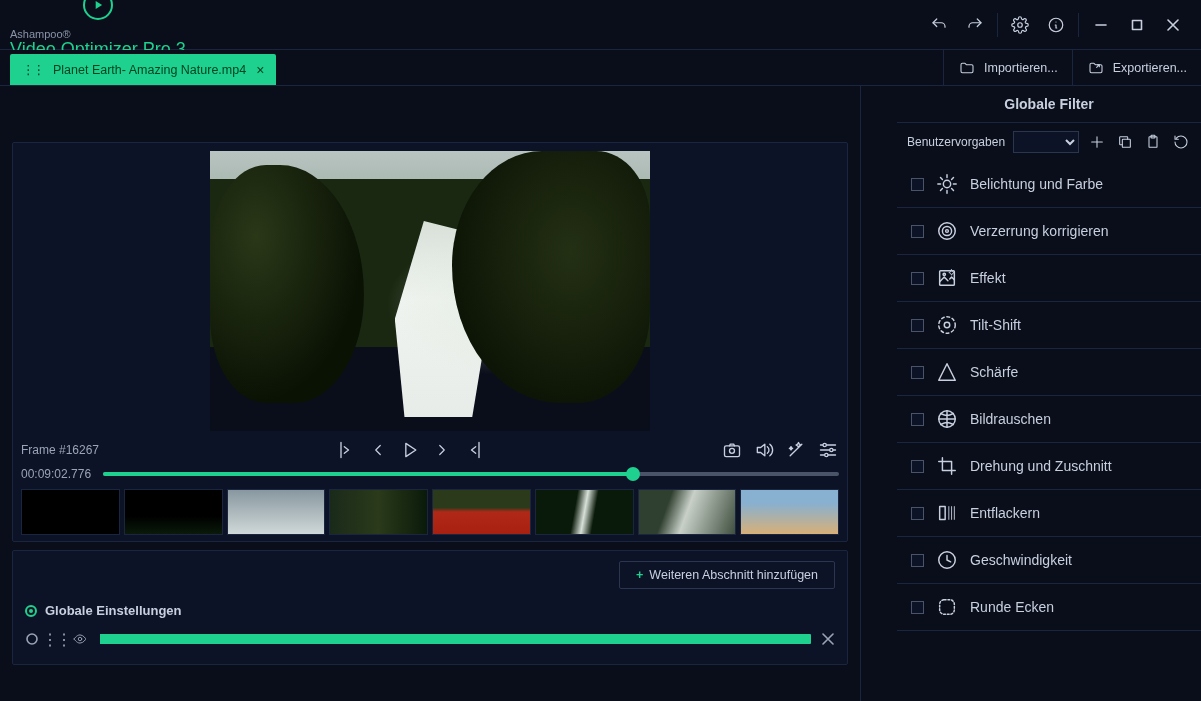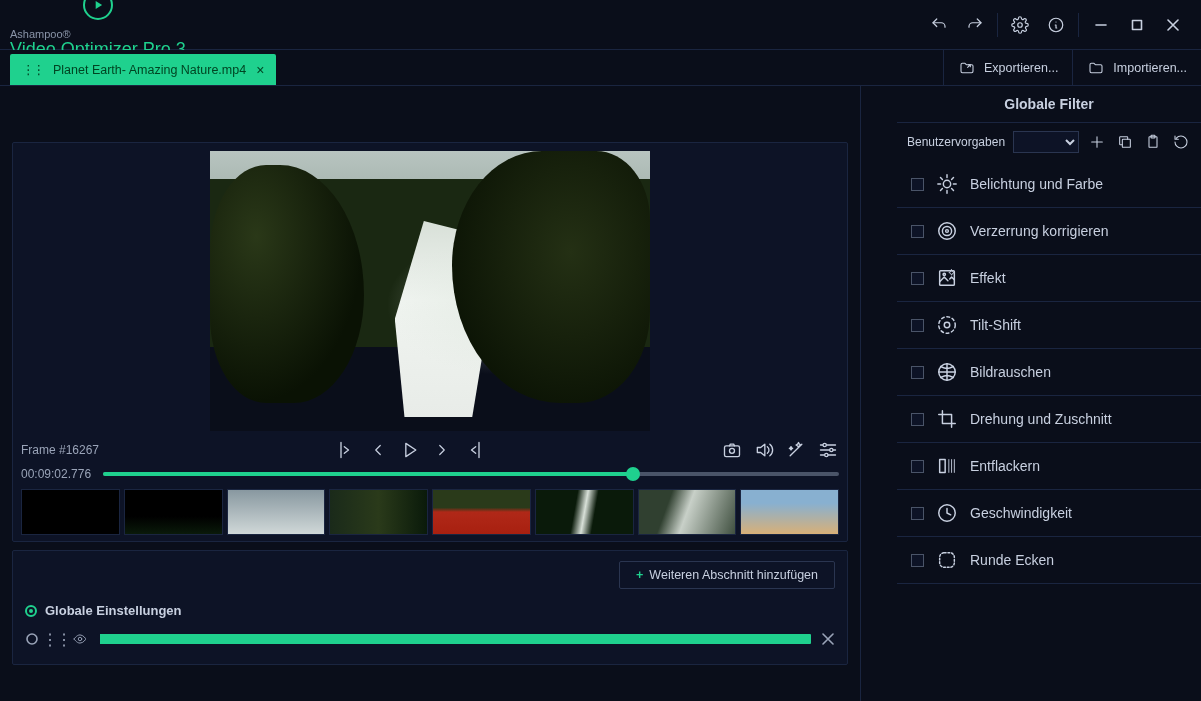--- a/index.html
+++ b/index.html
@@ -152,29 +152,29 @@
 <div class="tabbar">
   <div class="tab">
     <span style="letter-spacing:-2px;">⋮⋮</span>
     <span>Planet Earth- Amazing Nature.mp4</span>
     <span class="tab-close">×</span>
   </div>
   <div class="tabbar-spacer"></div>
   <div class="tabbar-action">
     <svg width="18" height="16" viewBox="0 0 24 24">
         <path d="M3 7a2 2 0 012-2h4l2 2h8a2 2 0 012 2v8a2 2 0 01-2 2H5a2 2 0 01-2-2z"></path>
+      </svg>
+    <span>Importieren...</span>
+  </div>
+  <div class="tabbar-action">
+    <svg width="18" height="16" viewBox="0 0 24 24">
+        <path d="M3 7a2 2 0 012-2h4l2 2h8a2 2 0 012 2v8a2 2 0 01-2 2H5a2 2 0 01-2-2z"></path>
         <path d="M13 11l4-4m0 0h-3m3 0v3"></path>
       </svg>
     <span>Exportieren...</span>
-  </div>
-  <div class="tabbar-action">
-    <svg width="18" height="16" viewBox="0 0 24 24">
-        <path d="M3 7a2 2 0 012-2h4l2 2h8a2 2 0 012 2v8a2 2 0 01-2 2H5a2 2 0 01-2-2z"></path>
-      </svg>
-    <span>Importieren...</span>
   </div>
 </div>
 
 <div class="main">
   <div class="left-col">
 
     <div class="preview-wrap">
       <div class="preview-video">
         <div class="nature-scene">
           <div class="sky"></div>
@@ -365,20 +365,29 @@
               <circle cx="12" cy="12" r="9" stroke-dasharray="3 3"></circle>
               <circle cx="12" cy="12" r="3"></circle>
             </svg>
           </span>
           <span>Tilt-Shift</span>
         </div>
         <div class="filter-item">
           <span class="filter-cb"></span>
           <span class="filter-icon">
             <svg width="22" height="22" viewBox="0 0 24 24">
+              <path d="M12 3l9 18H3z"></path>
+            </svg>
+          </span>
+          <span>Schärfe</span>
+        </div>
+        <div class="filter-item">
+          <span class="filter-cb"></span>
+          <span class="filter-icon">
+            <svg width="22" height="22" viewBox="0 0 24 24">
               <circle cx="12" cy="12" r="9"></circle>
               <path d="M12 3v18M3 12h18M5 6c6 3 8 3 14 0M5 18c6-3 8-3 14 0"></path>
             </svg>
           </span>
           <span>Bildrauschen</span>
         </div>
         <div class="filter-item">
           <span class="filter-cb"></span>
           <span class="filter-icon">
             <svg width="22" height="22" viewBox="0 0 24 24">

